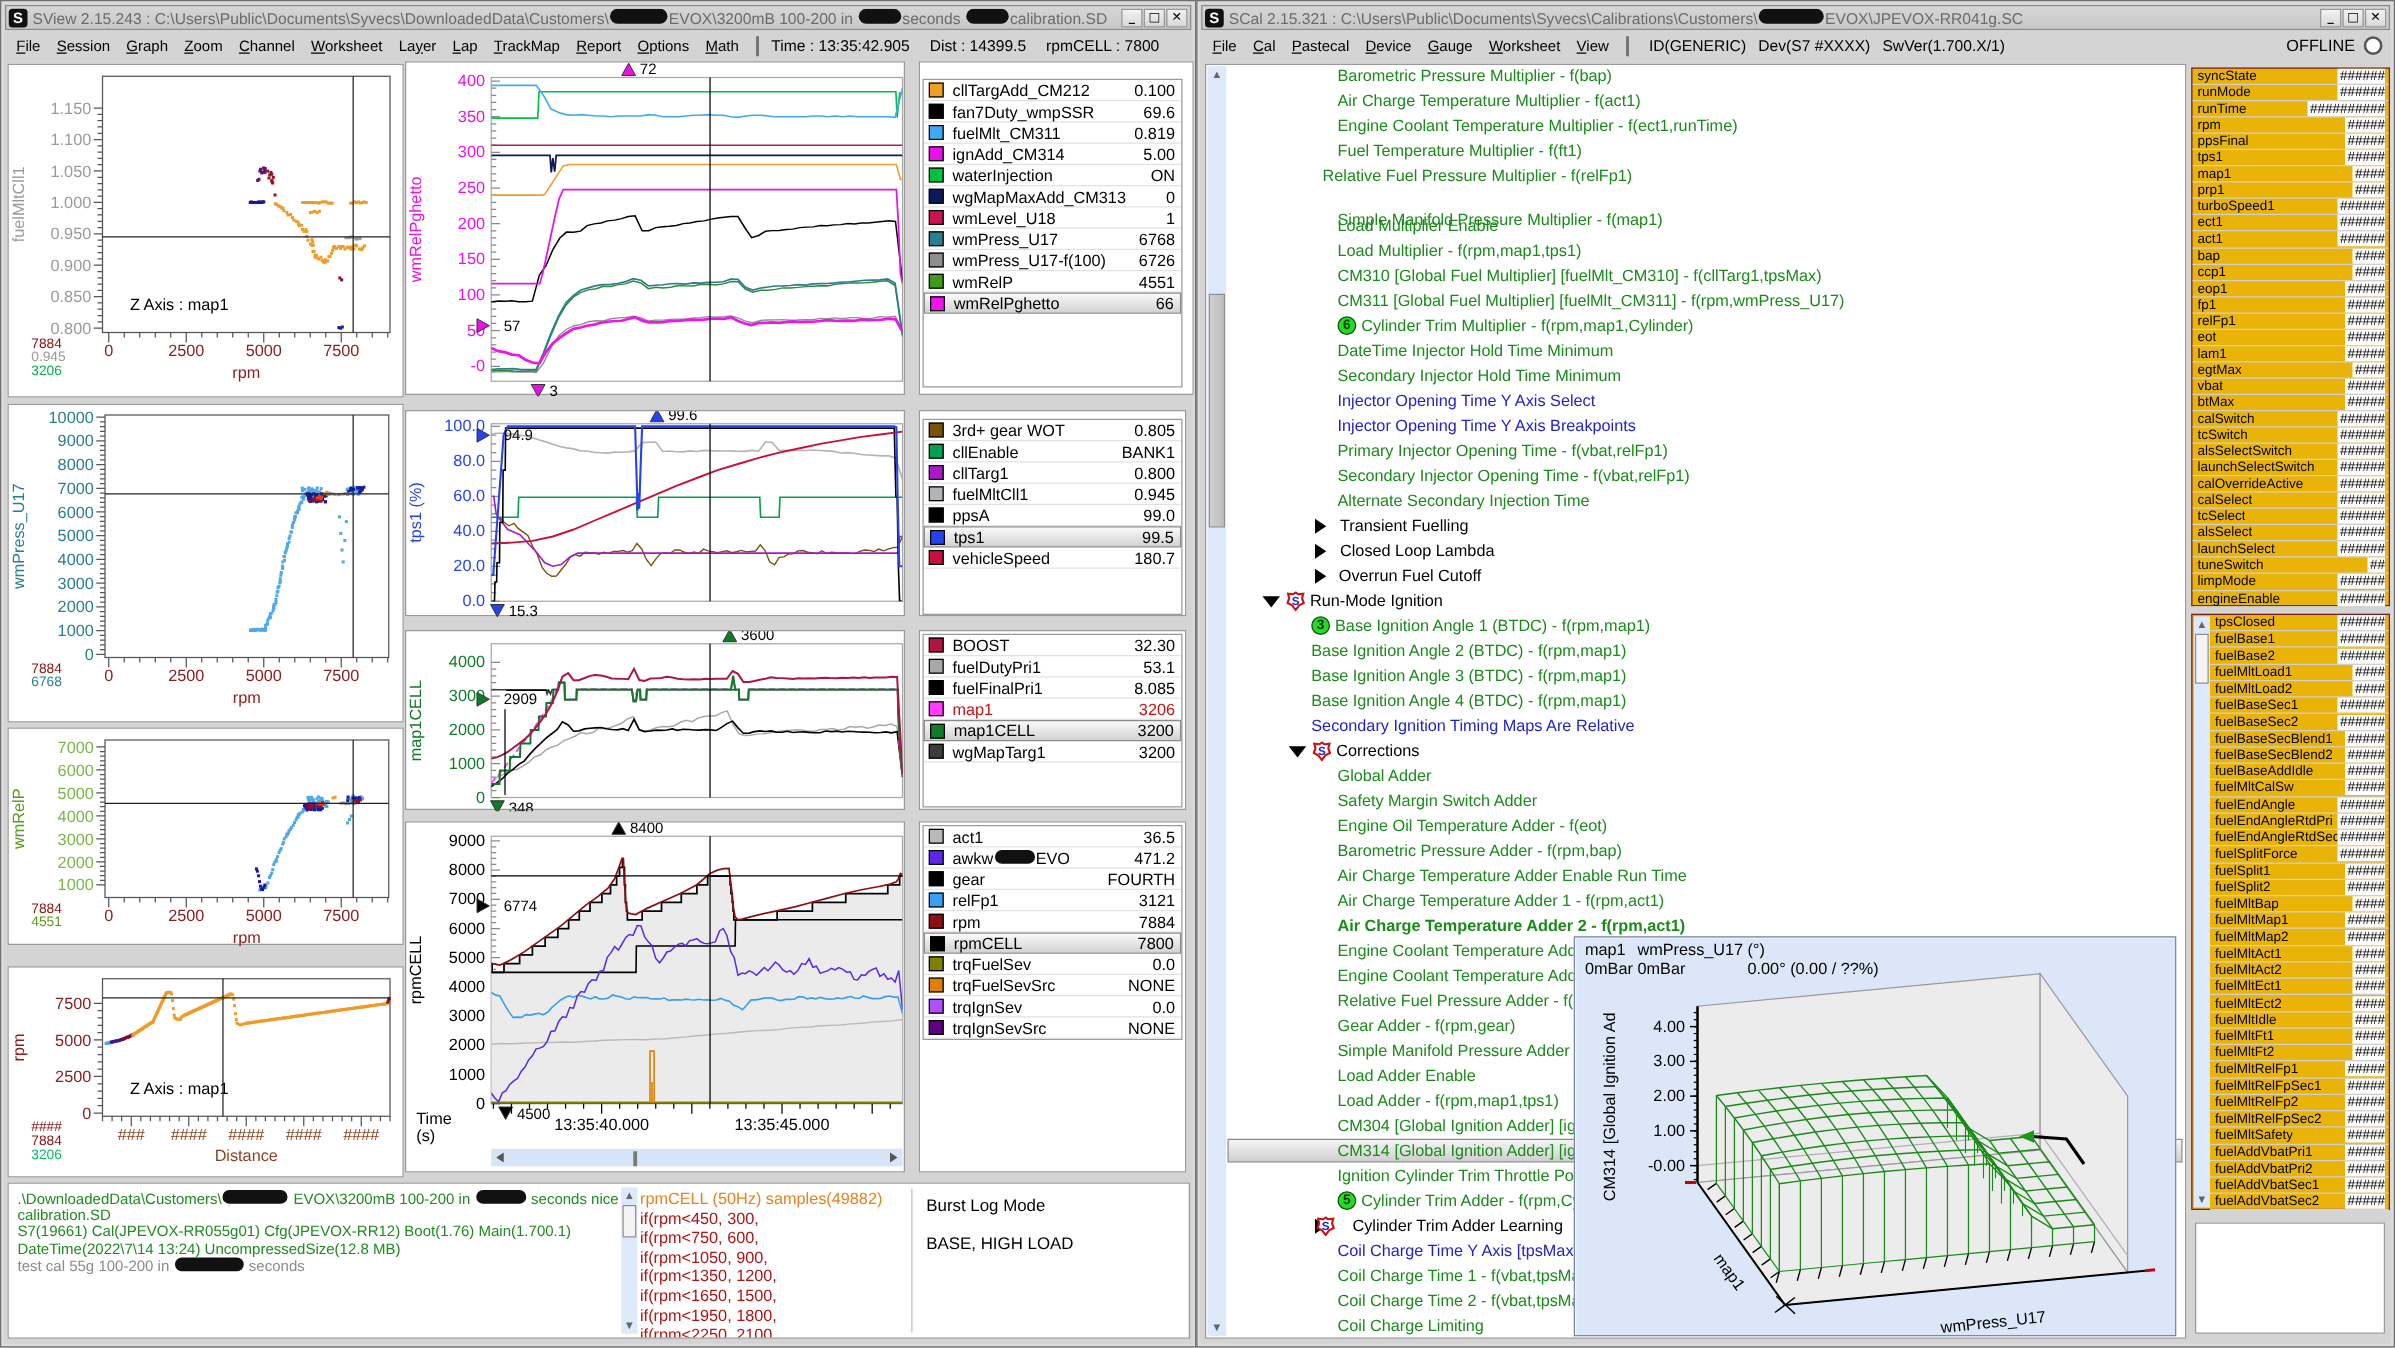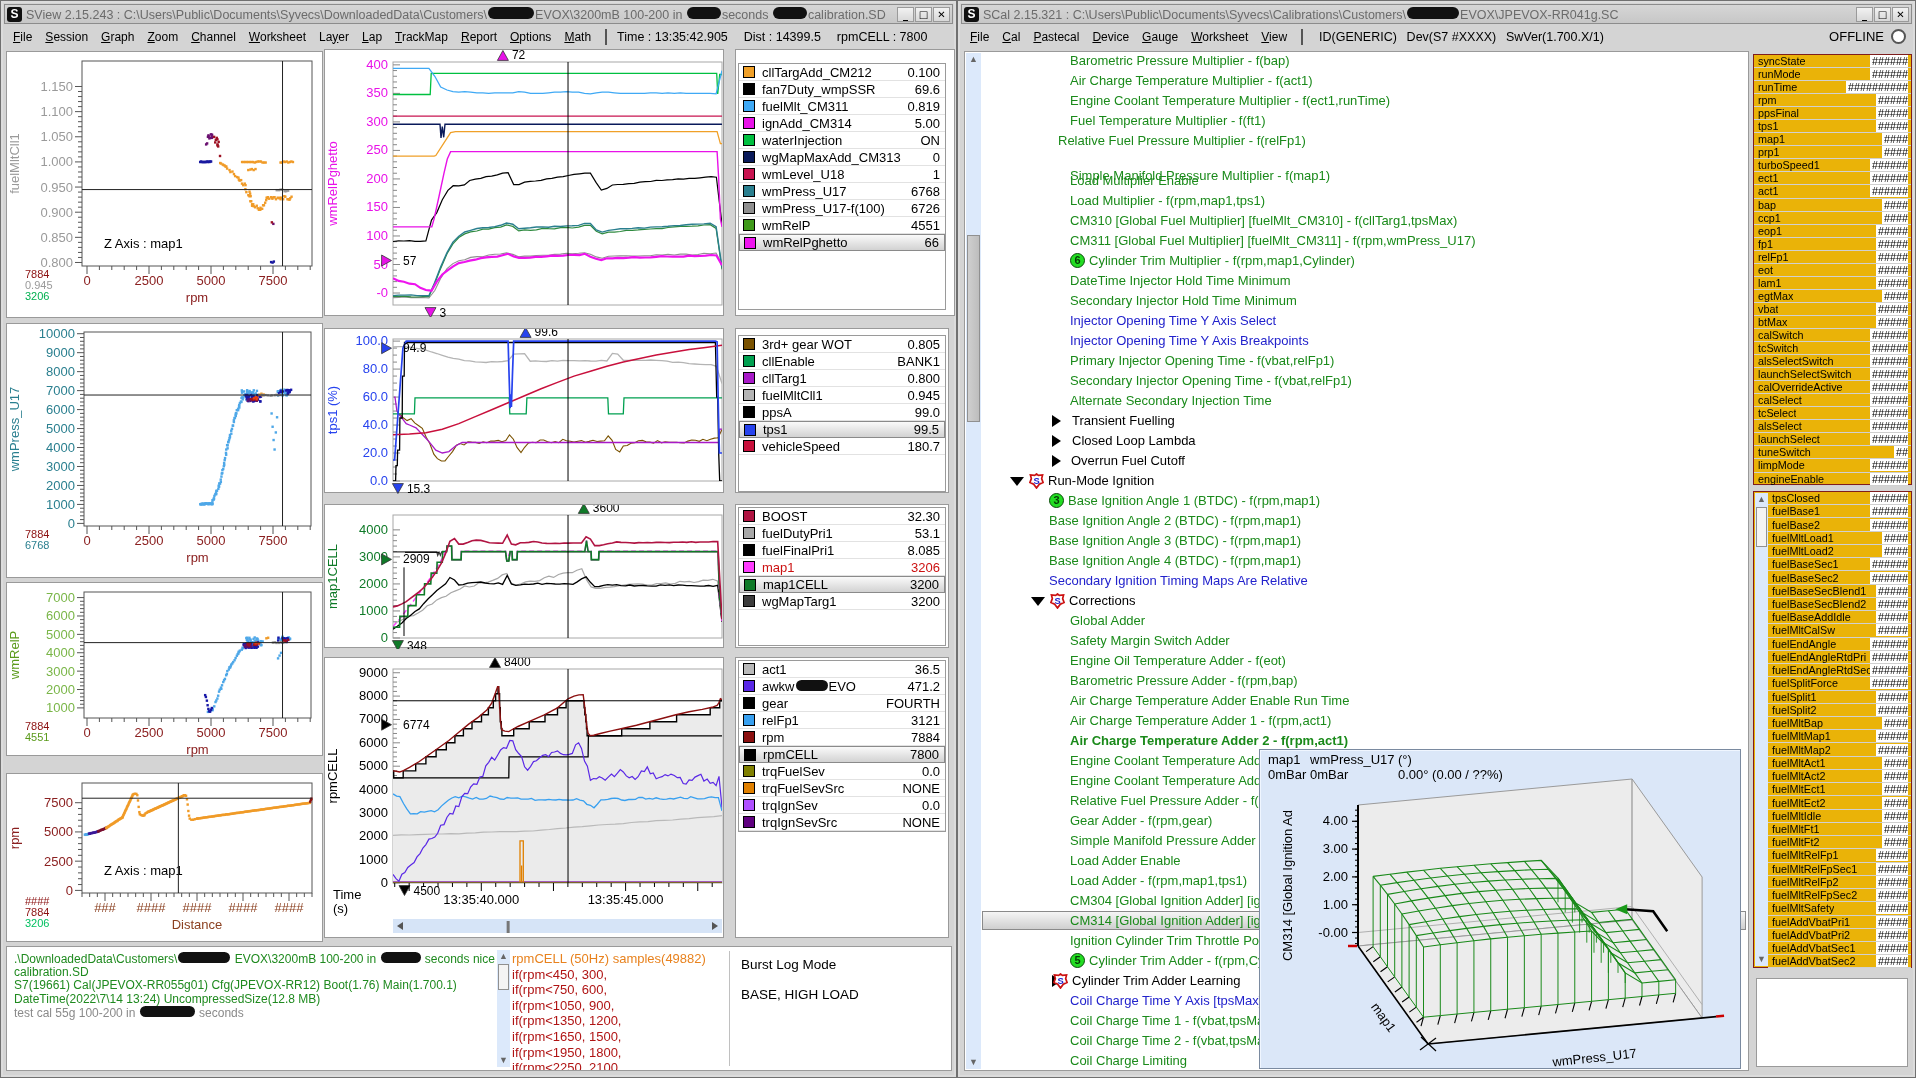--- a/index.html
+++ b/index.html
@@ -2035,21 +2035,21 @@
         <div class="trow" style="top: 899px;">
           <span class="badge" style="left: 105px;">5</span>
           <span class="tlabel green" style="left: 124px;">Cylinder Trim Adder - f(rpm,Cylin</span>
         </div>
         <div class="trow" style="top: 919px;">
           <span class="tarrow" style="left: 87px;"></span>
           <svg class="shield" viewBox="0 0 16 17" width="15" height="16" style="left: 88px;">
             <path d="M8 1 L10 2.5 L14.5 2 L13.5 6 L15 10 L11 12 L8 16 L5 12 L1 10 L2.5 6 L1.5 2 L6 2.5 Z" fill="#fff" stroke="#cc1111" stroke-width="1.8"></path>
             <text x="8" y="12" text-anchor="middle" font-size="10" font-weight="bold" fill="#2222cc">S</text>
           </svg>
-          <span class="tlabel black" style="left: 107px;">Cylinder Trim Adder Learning</span>
+          <span class="tlabel black" style="left: 117px;">Cylinder Trim Adder Learning</span>
         </div>
         <div class="trow" style="top: 939px;">
           <span class="tlabel blue" style="left: 105px;">Coil Charge Time Y Axis [tpsMax] B</span>
         </div>
         <div class="trow" style="top: 959px;">
           <span class="tlabel green" style="left: 105px;">Coil Charge Time 1 - f(vbat,tpsMax</span>
         </div>
         <div class="trow" style="top: 979px;">
           <span class="tlabel green" style="left: 105px;">Coil Charge Time 2 - f(vbat,tpsMax</span>
         </div>

